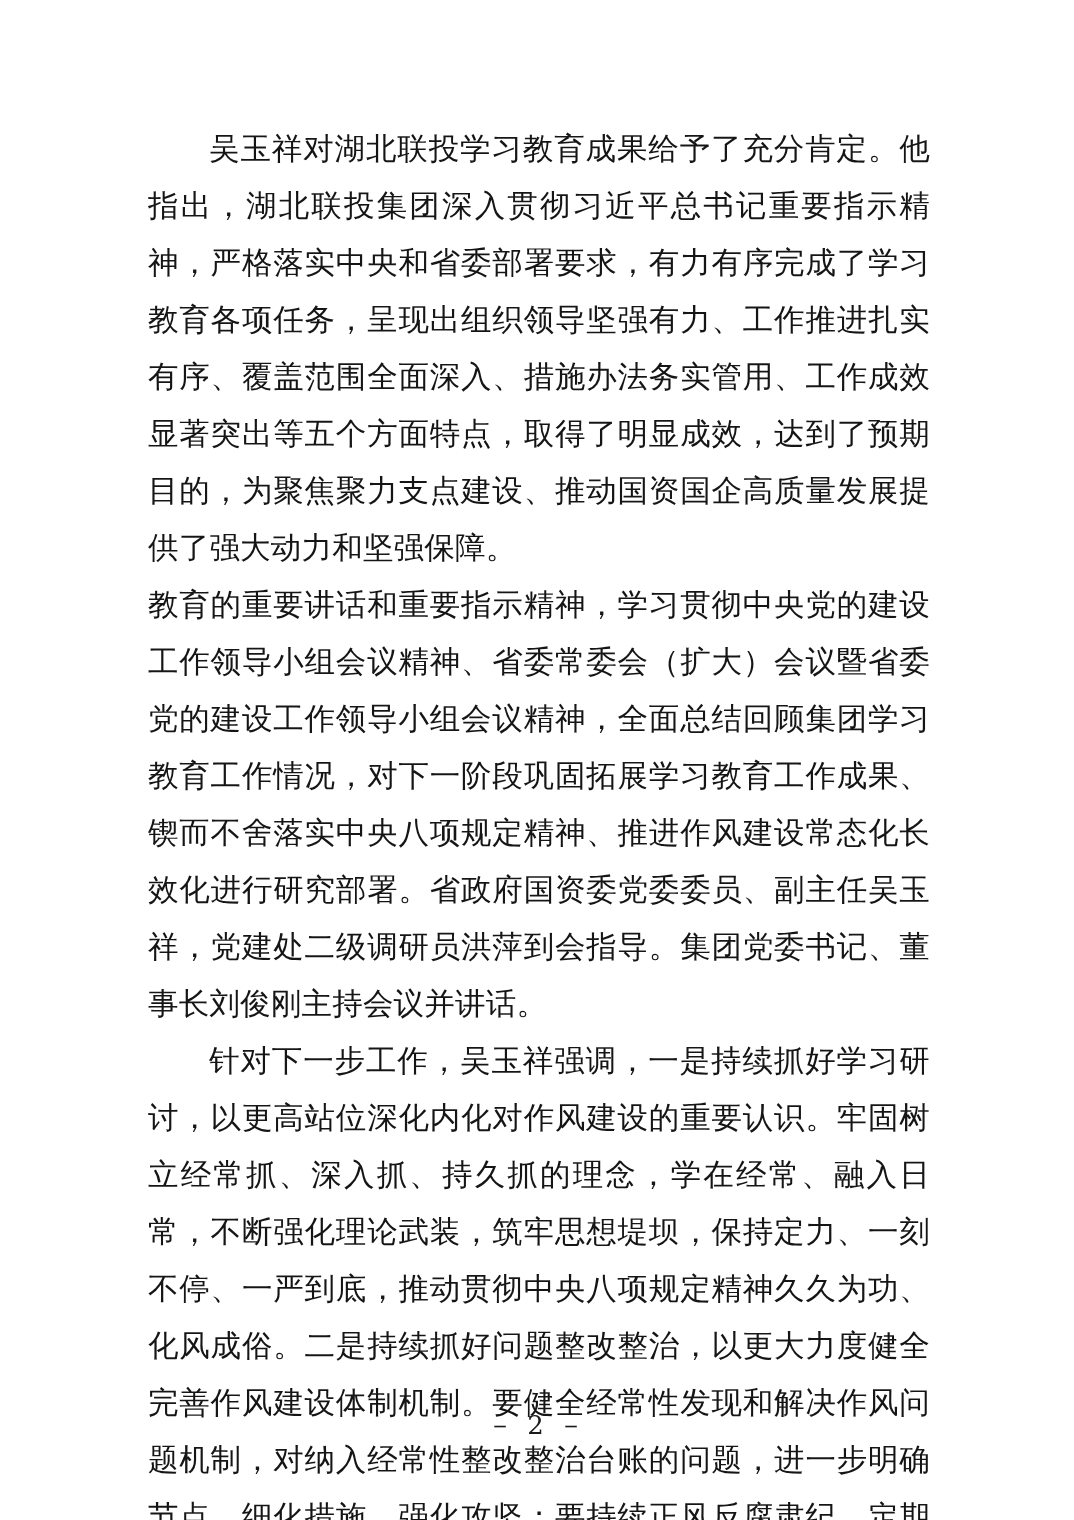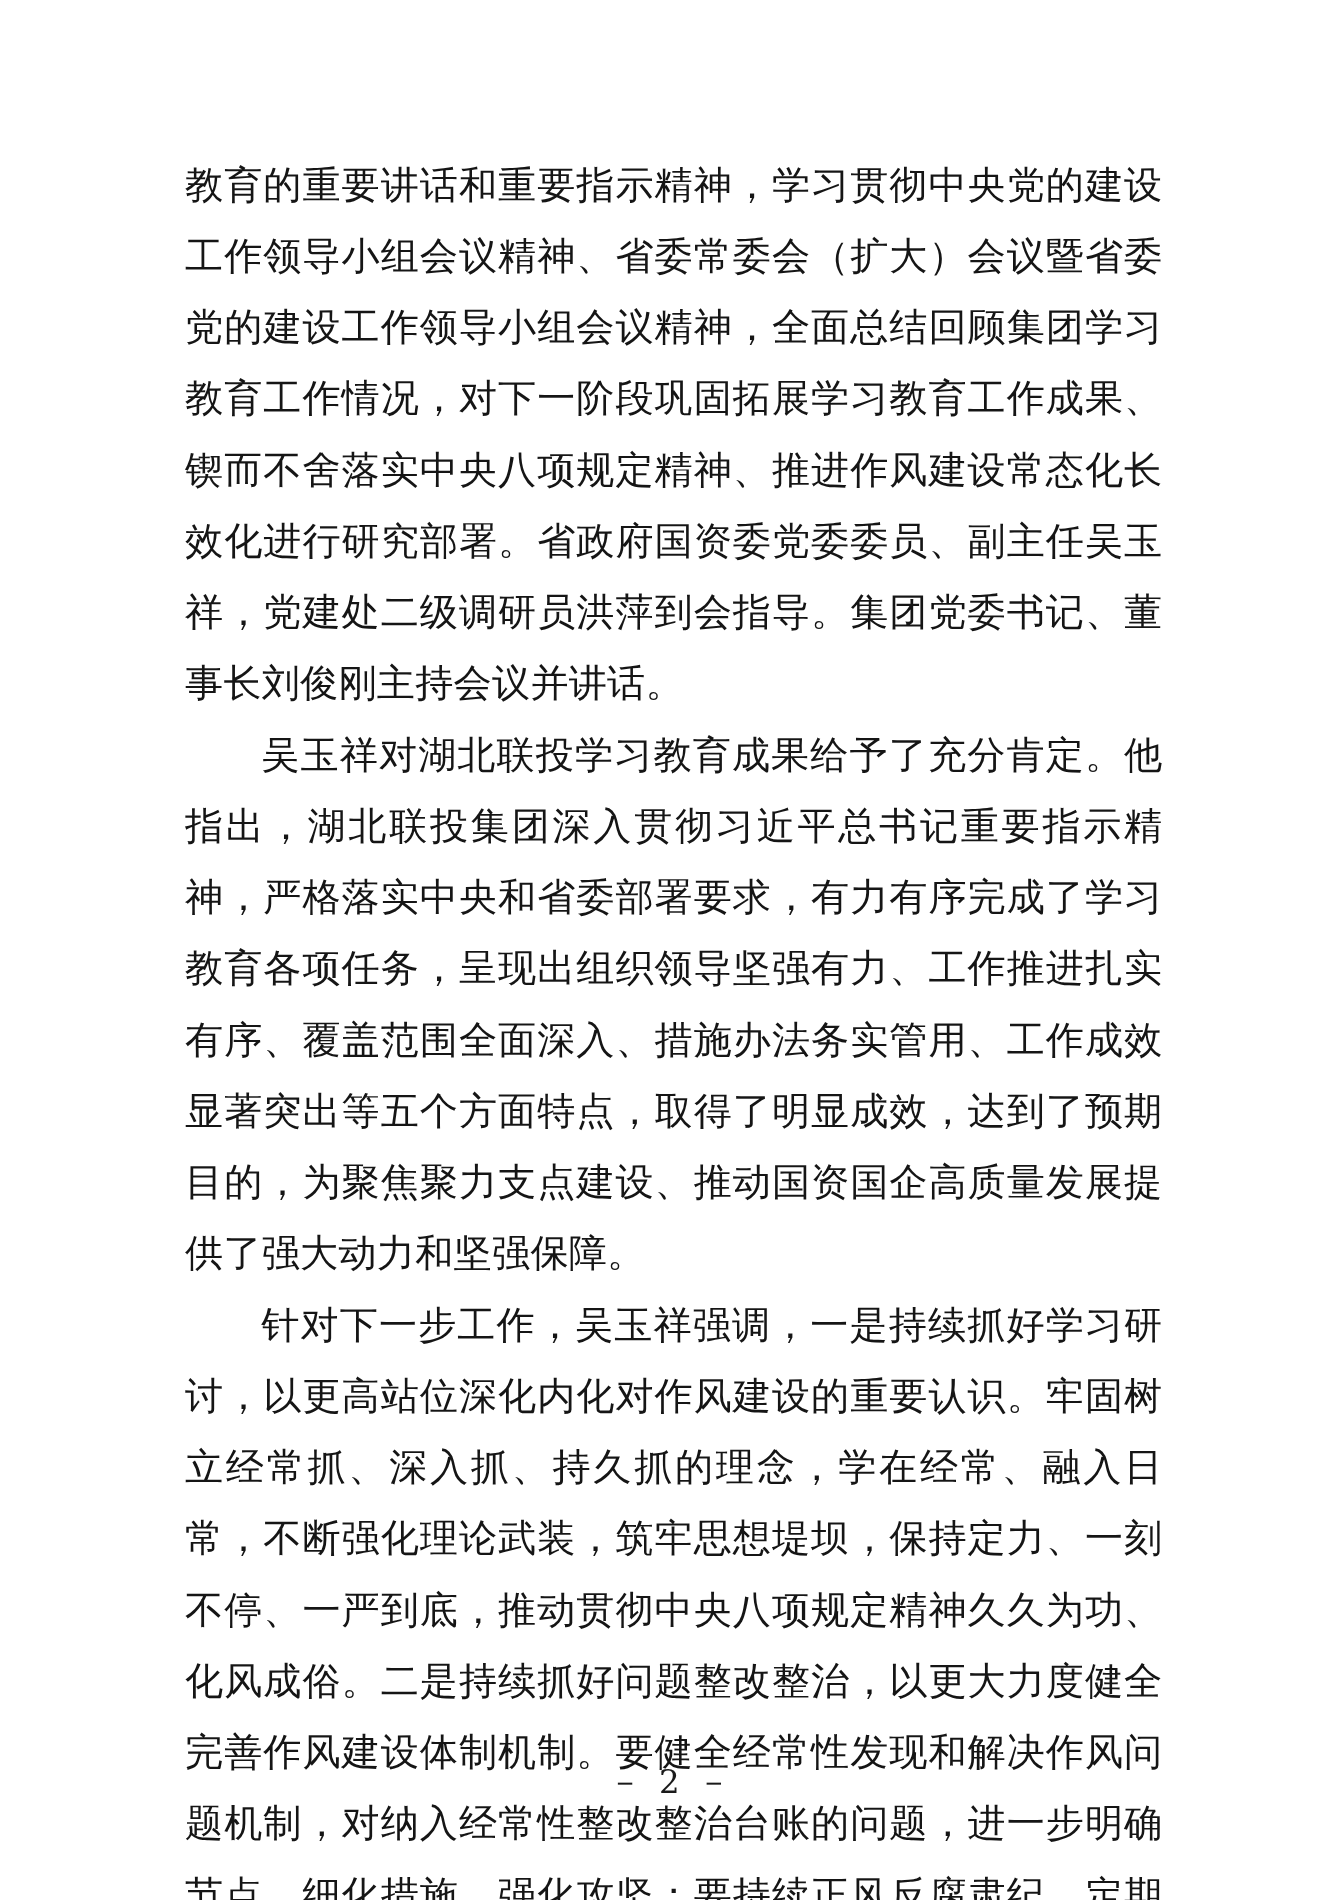--- a/index.html
+++ b/index.html
@@ -51,18 +51,18 @@
     color: #1a1a1a;
     letter-spacing: 3px;
     font-family: "DejaVu Serif", "Liberation Serif", serif;
   }
 </style>
 </head>
 <body>
 
 <div class="page">
   <div class="content">
+    <p class="para indent">吴玉祥对湖北联投学习教育成果给予了充分肯定。他指出，湖北联投集团深入贯彻习近平总书记重要指示精神，严格落实中央和省委部署要求，有力有序完成了学习教育各项任务，呈现出组织领导坚强有力、工作推进扎实有序、覆盖范围全面深入、措施办法务实管用、工作成效显著突出等五个方面特点，取得了明显成效，达到了预期目的，为聚焦聚力支点建设、推动国资国企高质量发展提供了强大动力和坚强保障。</p>
     <p class="para">教育的重要讲话和重要指示精神，学习贯彻中央党的建设工作领导小组会议精神、省委常委会（扩大）会议暨省委党的建设工作领导小组会议精神，全面总结回顾集团学习教育工作情况，对下一阶段巩固拓展学习教育工作成果、锲而不舍落实中央八项规定精神、推进作风建设常态化长效化进行研究部署。省政府国资委党委委员、副主任吴玉祥，党建处二级调研员洪萍到会指导。集团党委书记、董事长刘俊刚主持会议并讲话。</p>
-    <p class="para indent">吴玉祥对湖北联投学习教育成果给予了充分肯定。他指出，湖北联投集团深入贯彻习近平总书记重要指示精神，严格落实中央和省委部署要求，有力有序完成了学习教育各项任务，呈现出组织领导坚强有力、工作推进扎实有序、覆盖范围全面深入、措施办法务实管用、工作成效显著突出等五个方面特点，取得了明显成效，达到了预期目的，为聚焦聚力支点建设、推动国资国企高质量发展提供了强大动力和坚强保障。</p>
     <p class="para indent">针对下一步工作，吴玉祥强调，一是持续抓好学习研讨，以更高站位深化内化对作风建设的重要认识。牢固树立经常抓、深入抓、持久抓的理念，学在经常、融入日常，不断强化理论武装，筑牢思想堤坝，保持定力、一刻不停、一严到底，推动贯彻中央八项规定精神久久为功、化风成俗。二是持续抓好问题整改整治，以更大力度健全完善作风建设体制机制。要健全经常性发现和解决作风问题机制，对纳入经常性整改整治台账的问题，进一步明确节点、细化措施、强化攻坚；要持续正风反腐肃纪，定期对整治违规吃喝、违规收受礼品礼金、侵害群众利益、不担当不作为等突出问题进行“回头看”；要完善加强作风建设制度机制，不断规范权力运行。三是持续砥砺担当作为，以更实举措巩固拓展学习教育成果成效。坚持全面从严治党与鼓励担当相统一、建成</p>
   </div>
   <div class="footer">－ 2 －</div>
 </div>
 
 </body></html>

